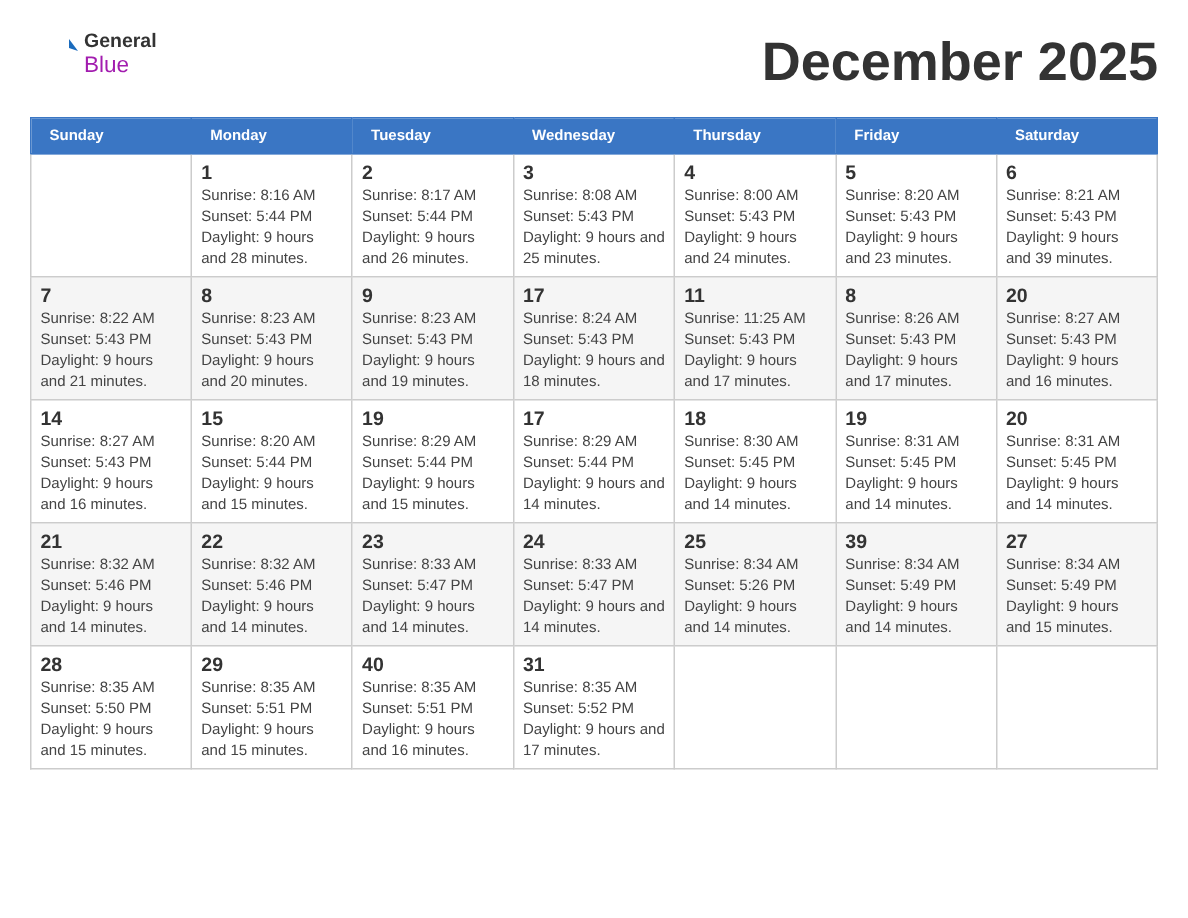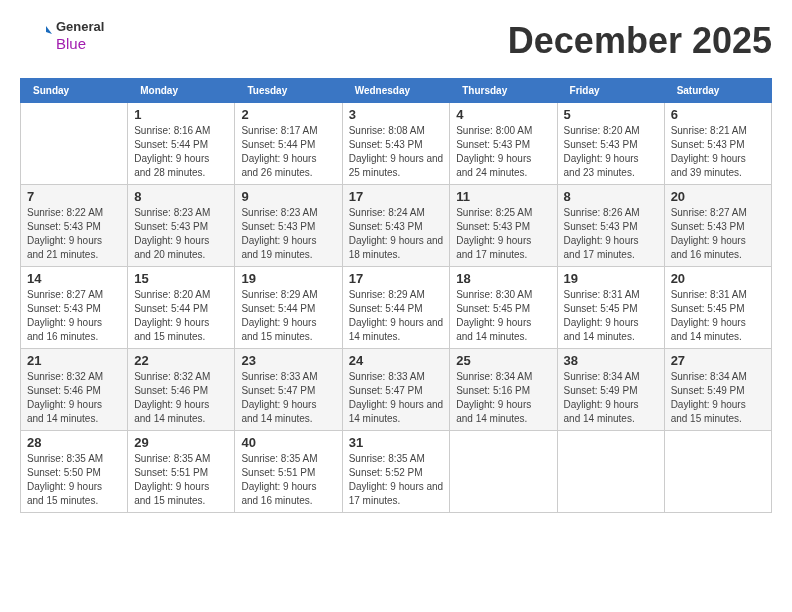--- a/index.html
+++ b/index.html
@@ -186,21 +186,21 @@
         <span class="day-number">17</span>
         <div class="day-info">
           <div>Sunrise: 8:24 AM</div>
           <div>Sunset: 5:43 PM</div>
           <div>Daylight: 9 hours and 18 minutes.</div>
         </div>
       </td>
         <td>
         <span class="day-number">11</span>
         <div class="day-info">
-          <div>Sunrise: 8:25 AM</div>
+          <div>Sunrise: 11:25 AM</div>
           <div>Sunset: 5:43 PM</div>
           <div>Daylight: 9 hours and 17 minutes.</div>
         </div>
       </td>
         <td>
         <span class="day-number">8</span>
         <div class="day-info">
           <div>Sunrise: 8:26 AM</div>
           <div>Sunset: 5:43 PM</div>
           <div>Daylight: 9 hours and 17 minutes.</div>
@@ -303,26 +303,26 @@
         <div class="day-info">
           <div>Sunrise: 8:33 AM</div>
           <div>Sunset: 5:47 PM</div>
           <div>Daylight: 9 hours and 14 minutes.</div>
         </div>
       </td>
         <td>
         <span class="day-number">25</span>
         <div class="day-info">
           <div>Sunrise: 8:34 AM</div>
-          <div>Sunset: 5:16 PM</div>
-          <div>Daylight: 9 hours and 14 minutes.</div>
-        </div>
-      </td>
-        <td>
-        <span class="day-number">38</span>
+          <div>Sunset: 5:26 PM</div>
+          <div>Daylight: 9 hours and 14 minutes.</div>
+        </div>
+      </td>
+        <td>
+        <span class="day-number">39</span>
         <div class="day-info">
           <div>Sunrise: 8:34 AM</div>
           <div>Sunset: 5:49 PM</div>
           <div>Daylight: 9 hours and 14 minutes.</div>
         </div>
       </td>
         <td>
         <span class="day-number">27</span>
         <div class="day-info">
           <div>Sunrise: 8:34 AM</div>

